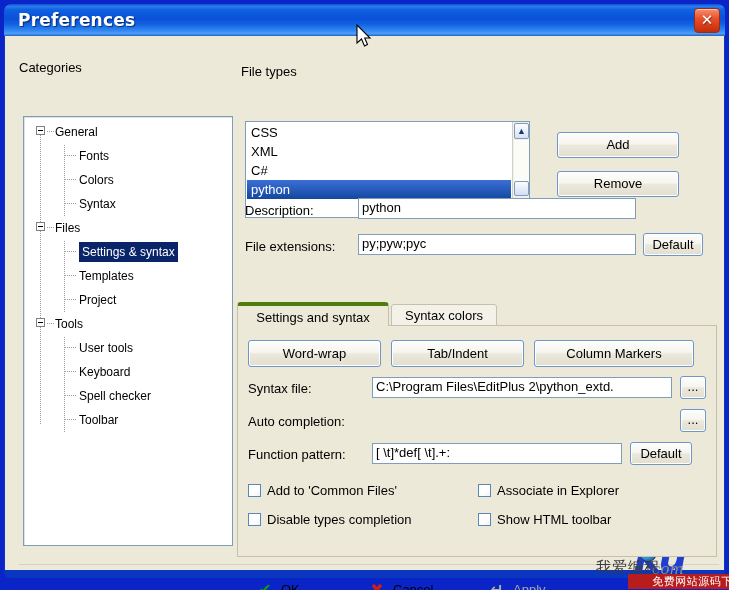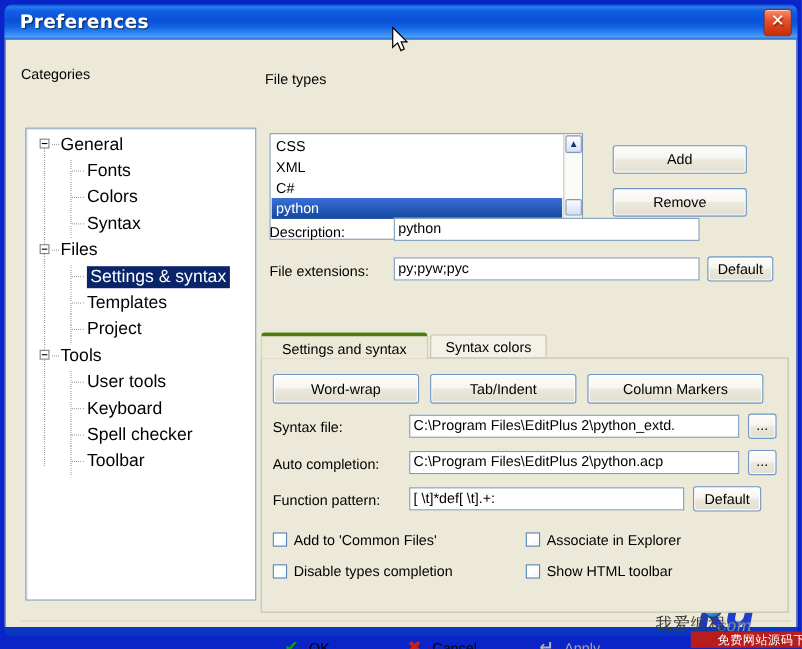--- a/index.html
+++ b/index.html
@@ -34,21 +34,21 @@
           border-left:1px solid #0a37c0;border-right:1px solid #0a37c0;}
   .bottom-edge{position:absolute;left:4px;top:570px;width:721px;height:8px;
                background:#0a37c0;border-radius:0 0 6px 6px;}
 
   .lbl{position:absolute;font-size:13px;color:#000;white-space:nowrap;}
 
   
   .tree-box{position:absolute;left:18px;top:80px;width:210px;height:430px;
             background:#fff;border:1px solid #7f9db9;
             box-shadow:inset 1px 1px 0 #dfdfdf;box-sizing:border-box;overflow:hidden;}
-  .tnode{position:absolute;height:20px;font-size:16px;color:#000;
+  .tnode{position:absolute;height:20px;font-size:12px;color:#000;
          line-height:20px;white-space:nowrap;cursor:default;}
   .tnode.sel{background:#0a246a;color:#fff;padding:0 3px;}
   .expander{position:absolute;width:9px;height:9px;border:1px solid #808080;
             background:#fff;box-sizing:border-box;}
   .expander:after{content:"";position:absolute;left:1px;top:3px;width:5px;height:1px;background:#000;}
   .vdot{position:absolute;width:1px;background-image:repeating-linear-gradient(to bottom,#9a9a9a 0 1px,transparent 1px 2px);}
   .hdot{position:absolute;height:1px;background-image:repeating-linear-gradient(to right,#9a9a9a 0 1px,transparent 1px 2px);}
 
   
   .listbox{position:absolute;left:240px;top:85px;width:285px;height:97px;
@@ -244,21 +244,20 @@
         <span>Column Markers</span>
       </div>
 
       <div class="lbl" style="left:10px;top:55px;">Syntax file:</div>
       <div class="xin" style="left:134px;top:51px;width:300px;height:21px;">C:\Program Files\EditPlus 2\python_extd.</div>
       <div class="xpbtn" style="left:442px;top:50px;width:26px;height:23px;line-height:19px;">
         <span>...</span>
       </div>
 
       <div class="lbl" style="left:10px;top:88px;">Auto completion:</div>
-      <div class="xin" style="left:134px;top:84px;width:300px;height:21px;">C:\Program Files\EditPlus 2\python.acp</div>
       <div class="xpbtn" style="left:442px;top:83px;width:26px;height:23px;line-height:19px;">
         <span>...</span>
       </div>
 
       <div class="lbl" style="left:10px;top:121px;">Function pattern:</div>
       <div class="xin" style="left:134px;top:117px;width:250px;height:21px;">[ \t]*def[ \t].+:</div>
       <div class="xpbtn" style="left:392px;top:116px;width:62px;height:23px;line-height:21px;">
         <span>Default</span>
       </div>
 

